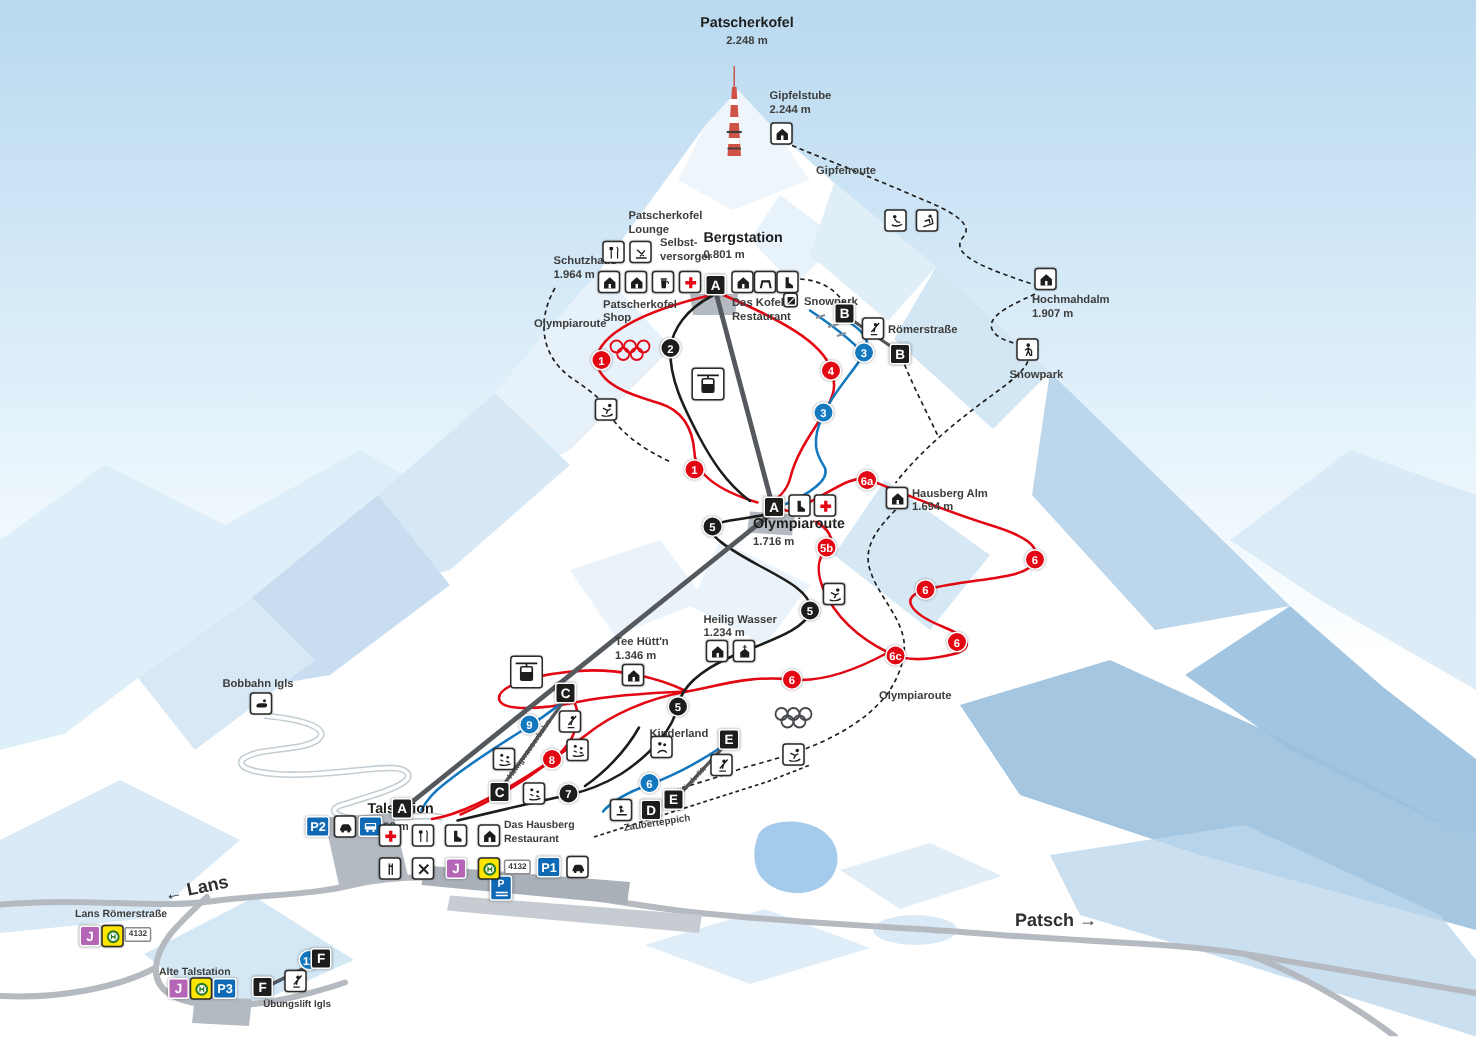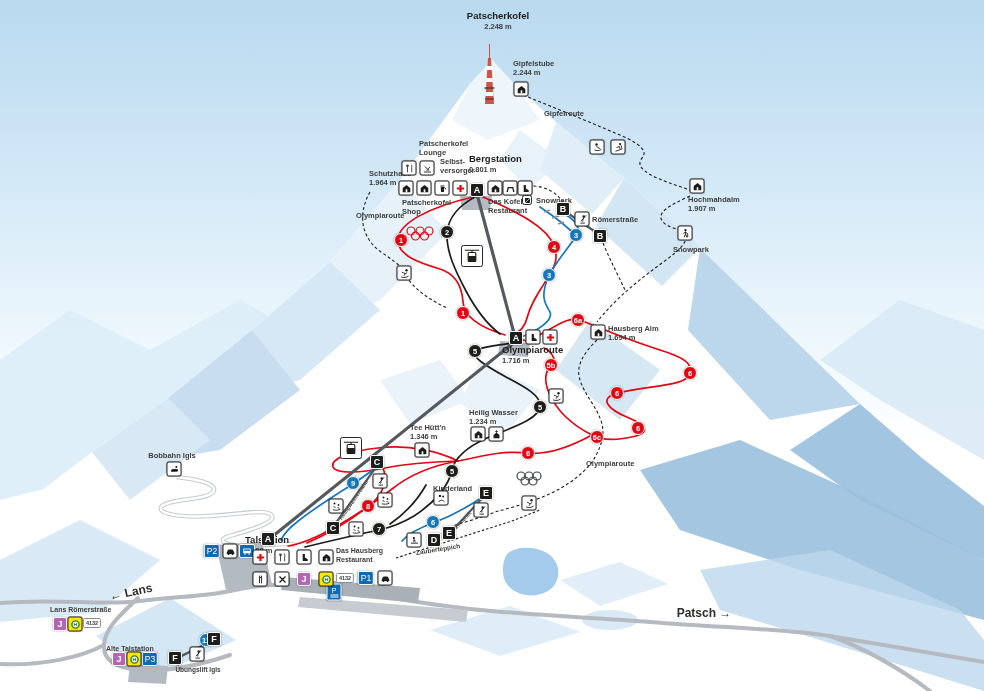--- a/index.html
+++ b/index.html
@@ -9,21 +9,21 @@
   #terrain{position:absolute;left:0;top:0}
   .mk{position:absolute;transform:translate(-50%,-50%);display:flex;align-items:center;justify-content:center;box-sizing:border-box}
   .circ{width:14px;height:14px;border-radius:50%;color:#fff;font-size:7.5px;font-weight:bold;border:1.5px solid #fff;box-shadow:0 0 2px rgba(0,0,0,.4)}
   .circ.red{background:#e30613}
   .circ.blue{background:#1478bf}
   .circ.blk{background:#1d1d1b}
   .lbox{width:14px;height:14px;background:#1d1d1b;color:#fff;font-size:9px;font-weight:bold;border:1.5px solid #fff;border-radius:2px;box-shadow:0 0 2px rgba(0,0,0,.4)}
   .ibox{width:15px;height:15px;background:#fff;border:1px solid #2b2b2a;border-radius:2.5px;box-shadow:0 0 1px rgba(0,0,0,.25)}
   .ibox.lg{width:22px;height:22px}
   .ibox.sm{width:10px;height:10px}
-  .pbox{min-width:15px;height:14px;background:#1069b4;color:#fff;font-size:8.5px;font-weight:normal;border:1px solid #fff;border-radius:2px;padding:0 2px;box-shadow:0 0 2px rgba(0,0,0,.35)}
+  .pbox{min-width:15px;height:14px;background:#1069b4;color:#fff;font-size:8.5px;font-weight:bold;border:1px solid #fff;border-radius:2px;padding:0 2px;box-shadow:0 0 2px rgba(0,0,0,.35)}
   .jbox{background:#b465b5}
   .ybox{background:#ffe600}
   .wbox{background:#fff;border:1px solid #8a8a8a;color:#3d3d3c;font-size:5.5px;font-weight:bold;height:10px;padding:0 2px;border-radius:1.5px}
   .tall{flex-direction:column;height:17px;line-height:1}
   .bars i{display:block;width:8px;height:1px;background:#fff;margin:1px 0}
   .lbl{position:absolute;font-size:7.5px;font-weight:bold;color:#3d3d3c;line-height:1.25;white-space:nowrap}
   .lbl.ctr{transform:translateX(-50%);text-align:center}
   .lbl .b{font-size:9.5px;color:#1d1d1b}
   .lbl.huge{font-size:12px;color:#2e2e2d}
   .lbl.tiny{font-size:6.5px}

